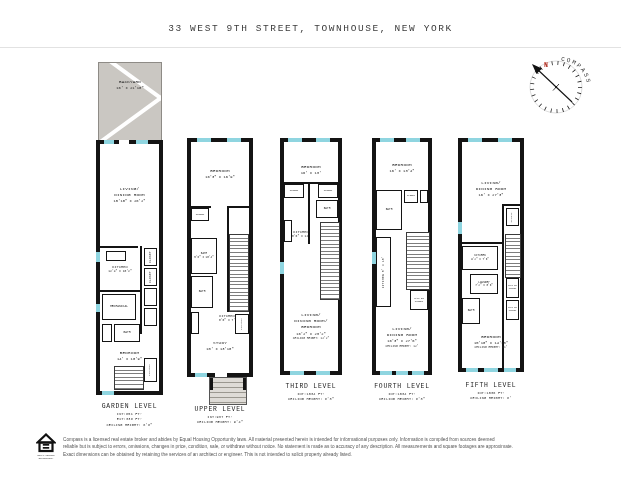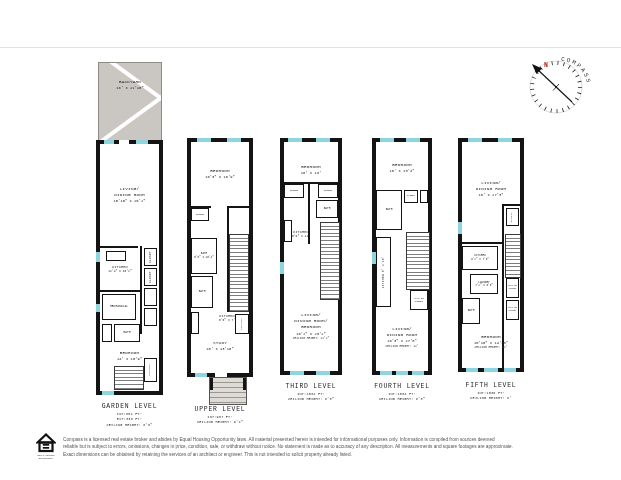--- a/index.html
+++ b/index.html
@@ -35,20 +35,21 @@
         font-family:"Liberation Sans",sans-serif;font-size:4.7px;line-height:1.55;color:#555;}
   .eh-logo{position:absolute;left:36px;top:433px;}
   .eh-text{position:absolute;left:30px;top:454px;width:32px;text-align:center;
            font-family:"Liberation Sans",sans-serif;font-size:2.1px;color:#333;line-height:1.2;}
 </style>
 </head>
 <body>
 
 <div class="canvas">
 
+  <div class="title">33 WEST 9TH STREET, TOWNHOUSE, NEW YORK</div>
   <div class="divider"></div>
 
   <svg class="compass" width="72" height="70" viewBox="0 0 72 70">
     <circle cx="36" cy="35" r="26" fill="none" stroke="#bbb" stroke-width="0.5"></circle>
     <circle cx="36" cy="35" r="24" fill="none" stroke="#222" stroke-width="4" stroke-dasharray="0.8 5.2"></circle>
     <line x1="16" y1="16" x2="52" y2="50" stroke="#111" stroke-width="1.1"></line>
     <polygon points="12,12 22,16.5 16.5,22" fill="#111"></polygon>
     <line x1="33" y1="38.5" x2="39" y2="32" stroke="#111" stroke-width="0.8"></line>
     <circle cx="36" cy="35" r="1" fill="#111"></circle>
     <text x="24" y="15" font-size="6.5" font-weight="bold" fill="#c0392b">N</text>

